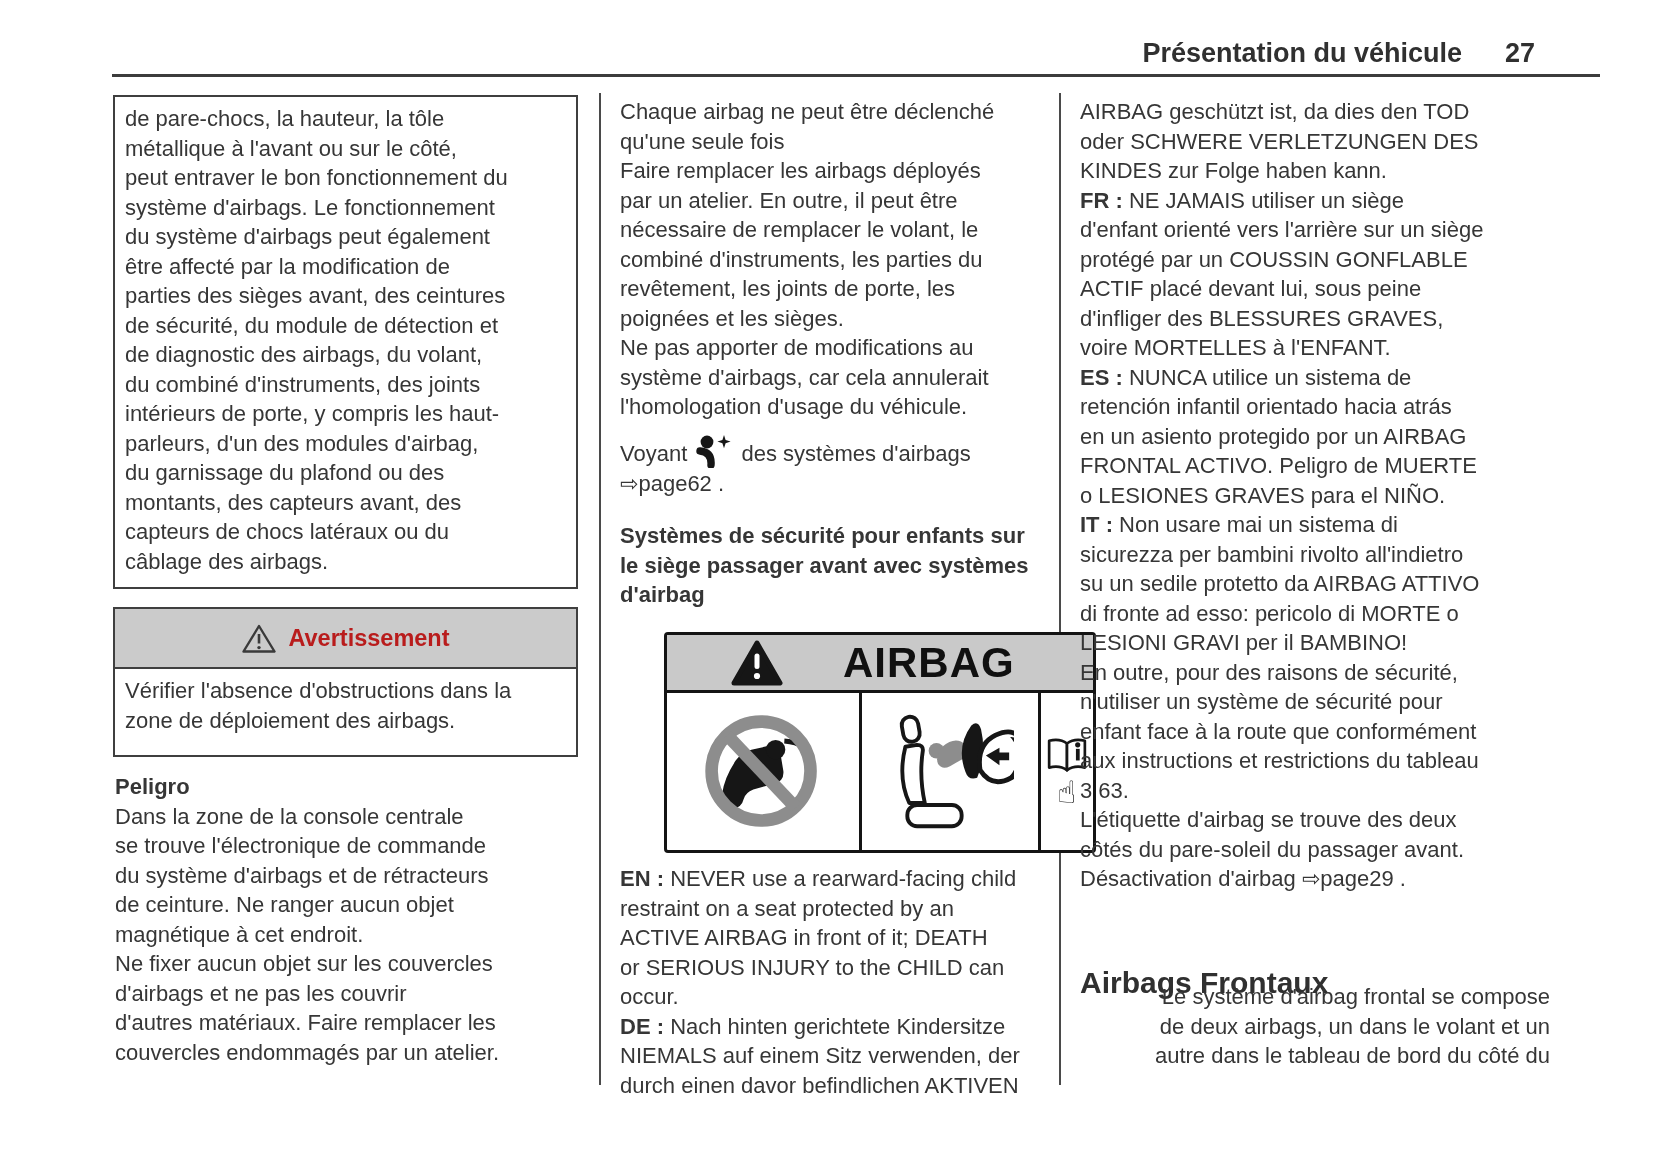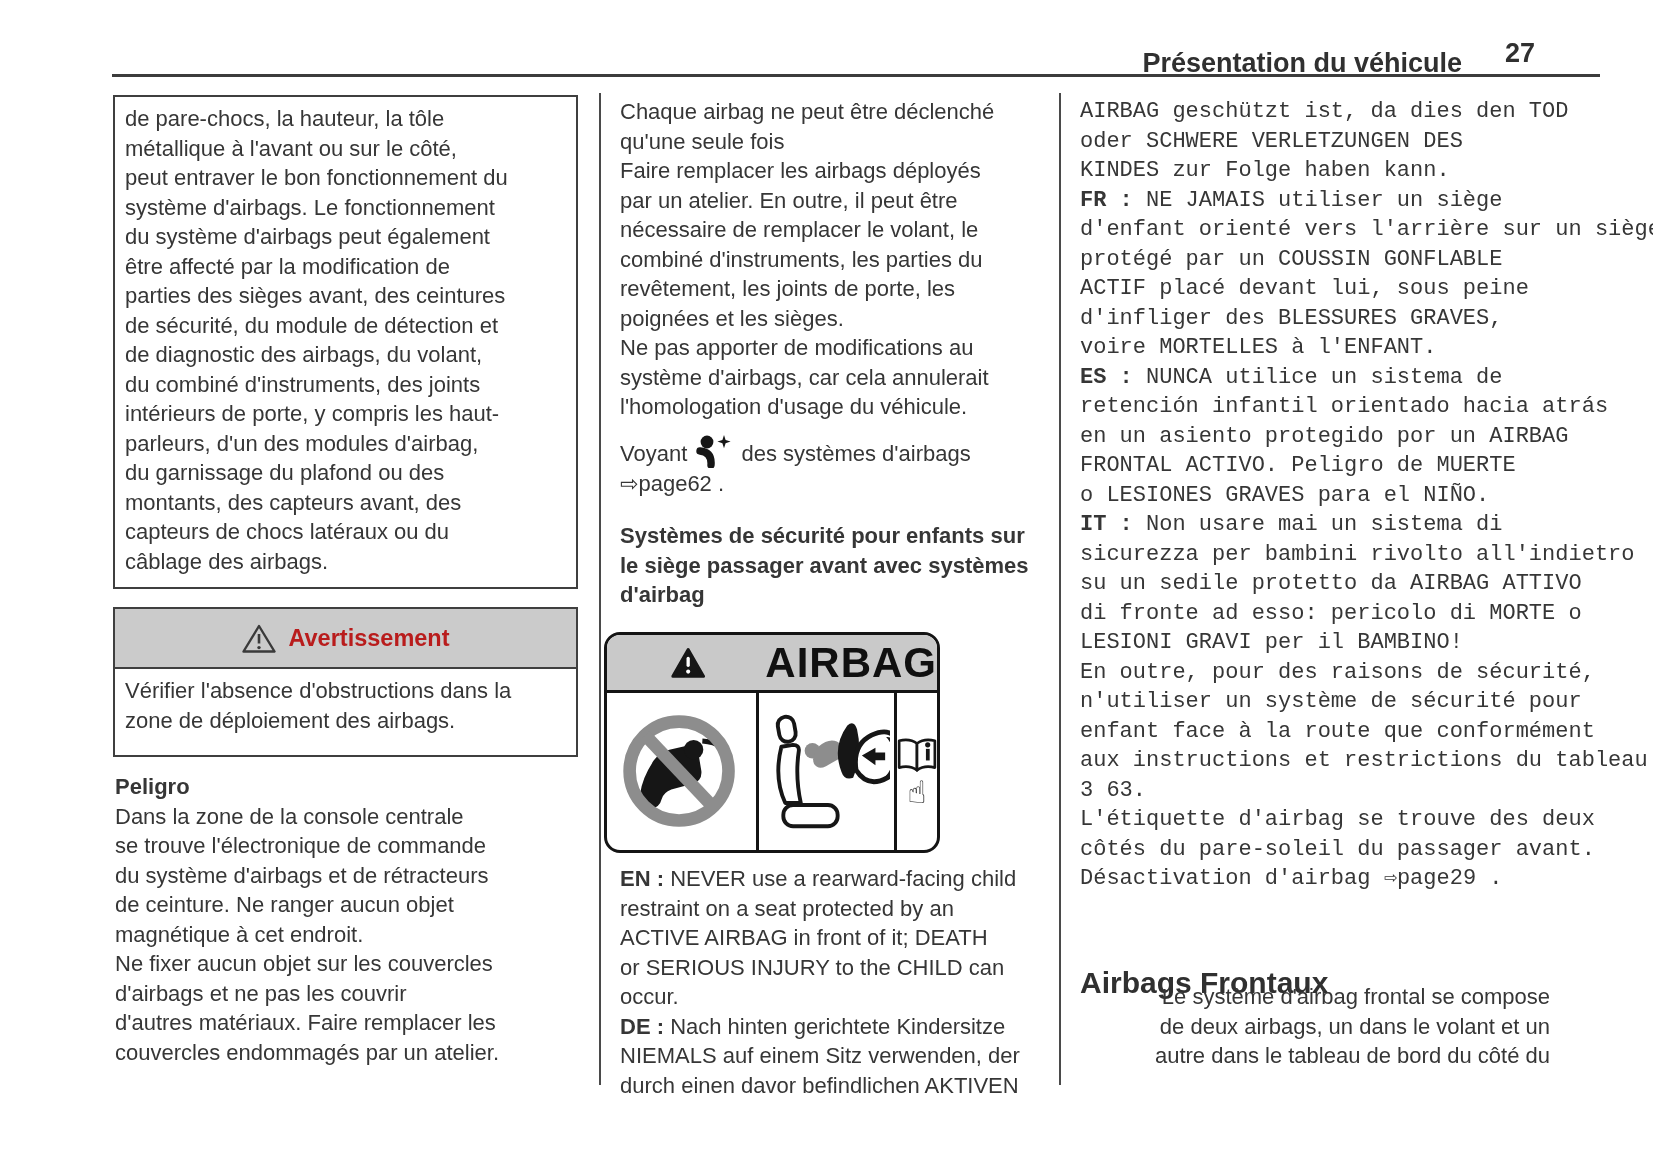--- a/index.html
+++ b/index.html
@@ -3,30 +3,30 @@
 <meta charset="utf-8">
 <style>
   html,body{margin:0;padding:0;background:#ffffff;}
   .page{position:relative;width:1653px;height:1165px;background:#ffffff;
         font-family:"Liberation Sans","DejaVu Sans",sans-serif;color:#363636;overflow:hidden;}
   .abs{position:absolute;}
   .txt{font-size:22px;line-height:29.5px;white-space:pre;}
   .bold{font-weight:bold;}
   .hrule{position:absolute;left:112px;top:74px;width:1488px;height:3px;background:#3c3c3c;}
   .vrule{position:absolute;width:2px;background:#4a4a4a;}
-  .hdr-title{position:absolute;top:38px;right:191px;font-size:27px;font-weight:bold;color:#303030;margin-top:10px;}
+  .hdr-title{position:absolute;top:38px;right:191px;font-size:27px;font-weight:bold;color:#303030;}
   .hdr-page{position:absolute;top:38px;right:118px;font-size:27px;font-weight:bold;color:#303030;}
   .contbox{position:absolute;left:113px;top:95px;width:465px;border:2px solid #3f3f3f;
            padding:7px 20px 11px 10px;box-sizing:border-box;}
   .warnbox{position:absolute;left:113px;top:607px;width:465px;border:2px solid #3f3f3f;box-sizing:border-box;}
   .warnhead{background:#cbcbcb;border-bottom:2px solid #3f3f3f;height:58px;display:flex;
             align-items:center;justify-content:center;gap:11px;font-size:23.5px;font-weight:bold;color:#b91c1c;}
   .warnbody{padding:7px 10px 20px 10px;}
-  .airbag-label{position:absolute;left:604px;top:632px;width:336px;height:221px;border:3px solid #141414;
-                border-radius:16px;box-sizing:border-box;overflow:hidden;background:#fff;}
+  .airbag-label{position:absolute;left:664px;top:632px;width:432px;height:221px;border:3px solid #141414;
+                border-radius:4px;box-sizing:border-box;overflow:hidden;background:#fff;}
   .lblhead{height:55px;background:#c9c9c9;border-bottom:3px solid #141414;display:flex;align-items:center;}
   .lblhead svg{margin-left:64px;}
   .lbltitle{font-size:42px;font-weight:bold;margin-left:60px;letter-spacing:1px;color:#101010;}
   .lblbody{display:flex;height:157px;}
   .cell{display:flex;align-items:center;justify-content:center;box-sizing:border-box;}
   .c1{width:45%;}
   .c2{width:42%;border-left:3px solid #141414;}
   .c3{width:13%;border-left:3px solid #141414;flex-direction:column;gap:1px;}
   .hand{font-size:31px;line-height:1;color:#111;font-family:"DejaVu Sans",sans-serif;}
   .subhead{font-weight:bold;}
@@ -155,21 +155,21 @@
 
   <div class="txt abs" style="left:620px;top:864px;width:435px;"><b class="bold">EN : </b><span>NEVER use a rearward-facing child
 restraint on a seat protected by an
 ACTIVE AIRBAG in front of it; DEATH
 or SERIOUS INJURY to the CHILD can
 occur.
 </span><b class="bold">DE : </b><span>Nach hinten gerichtete Kindersitze
 NIEMALS auf einem Sitz verwenden, der
 durch einen davor befindlichen AKTIVEN</span></div>
 
-  <div class="txt abs" style="left:1080px;top:97px;width:470px;font-family:Liberation Mono, monospace;"><span>AIRBAG geschützt ist, da dies den TOD
+  <div class="txt abs" style="left:1080px;top:97px;width:470px;"><span>AIRBAG geschützt ist, da dies den TOD
 oder SCHWERE VERLETZUNGEN DES
 KINDES zur Folge haben kann.
 </span><b class="bold">FR : </b><span>NE JAMAIS utiliser un siège
 d'enfant orienté vers l'arrière sur un siège
 protégé par un COUSSIN GONFLABLE
 ACTIF placé devant lui, sous peine
 d'infliger des BLESSURES GRAVES,
 voire MORTELLES à l'ENFANT.
 </span><b class="bold">ES : </b><span>NUNCA utilice un sistema de
 retención infantil orientado hacia atrás

